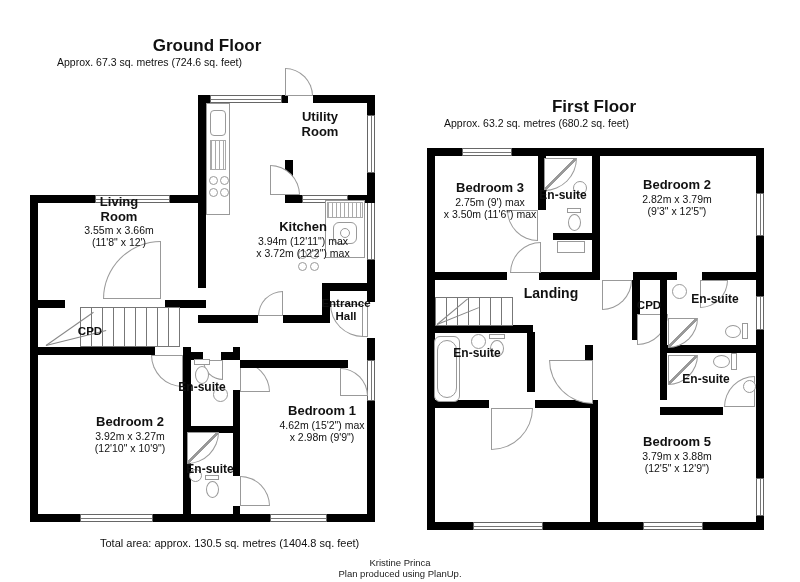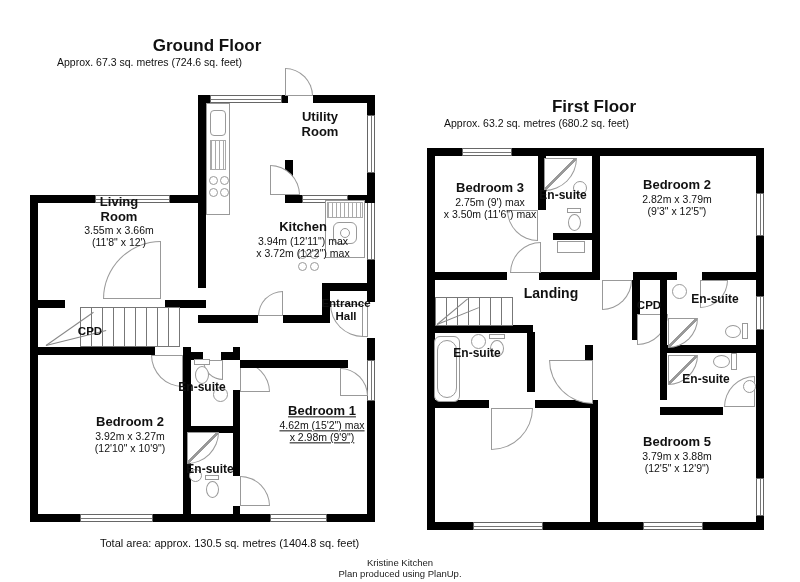--- a/index.html
+++ b/index.html
@@ -139,21 +139,21 @@
     <div class="nm">Bedroom 2</div>
     <div class="dm">3.92m x 3.27m</div>
     <div class="dm">(12'10" x 10'9")</div>
   </div>
   <div class="room-label" style="left:172px;top:300px;">
     <div class="nm sm">En-suite</div>
   </div>
   <div class="room-label" style="left:180px;top:382px;">
     <div class="nm sm">En-suite</div>
   </div>
-  <div class="room-label" style="left:292px;top:336px;text-decoration:underline;">
+  <div class="room-label" style="left:292px;top:336px;">
     <div class="nm">Bedroom 1</div>
     <div class="dm">4.62m (15'2") max</div>
     <div class="dm">x 2.98m (9'9")</div>
   </div>
 </div>
 
 <div class="floor-title" style="left:444px;top:97px;width:300px;">First Floor</div>
 <div class="floor-sub" style="left:444px;top:117px;width:300px;">Approx. 63.2 sq. metres (680.2 sq. feet)</div>
 
 <div class="abs" id="ff" style="left:427px;top:148px;width:337px;height:382px;">
@@ -250,14 +250,14 @@
     <div class="nm sm">En-suite</div>
   </div>
   <div class="room-label" style="left:250px;top:307px;">
     <div class="nm">Bedroom 5</div>
     <div class="dm">3.79m x 3.88m</div>
     <div class="dm">(12'5" x 12'9")</div>
   </div>
 </div>
 
 <div class="footer-main" style="left:100px;top:537px;width:600px;">Total area: approx. 130.5 sq. metres (1404.8 sq. feet)</div>
-<div class="footer-small" style="left:100px;top:557px;width:600px;">Kristine Kitchen</div>
+<div class="footer-small" style="left:100px;top:557px;width:600px;">Kristine Princa</div>
 <div class="footer-small" style="left:100px;top:568px;width:600px;">Plan produced using PlanUp.</div>
 
 </body></html>

